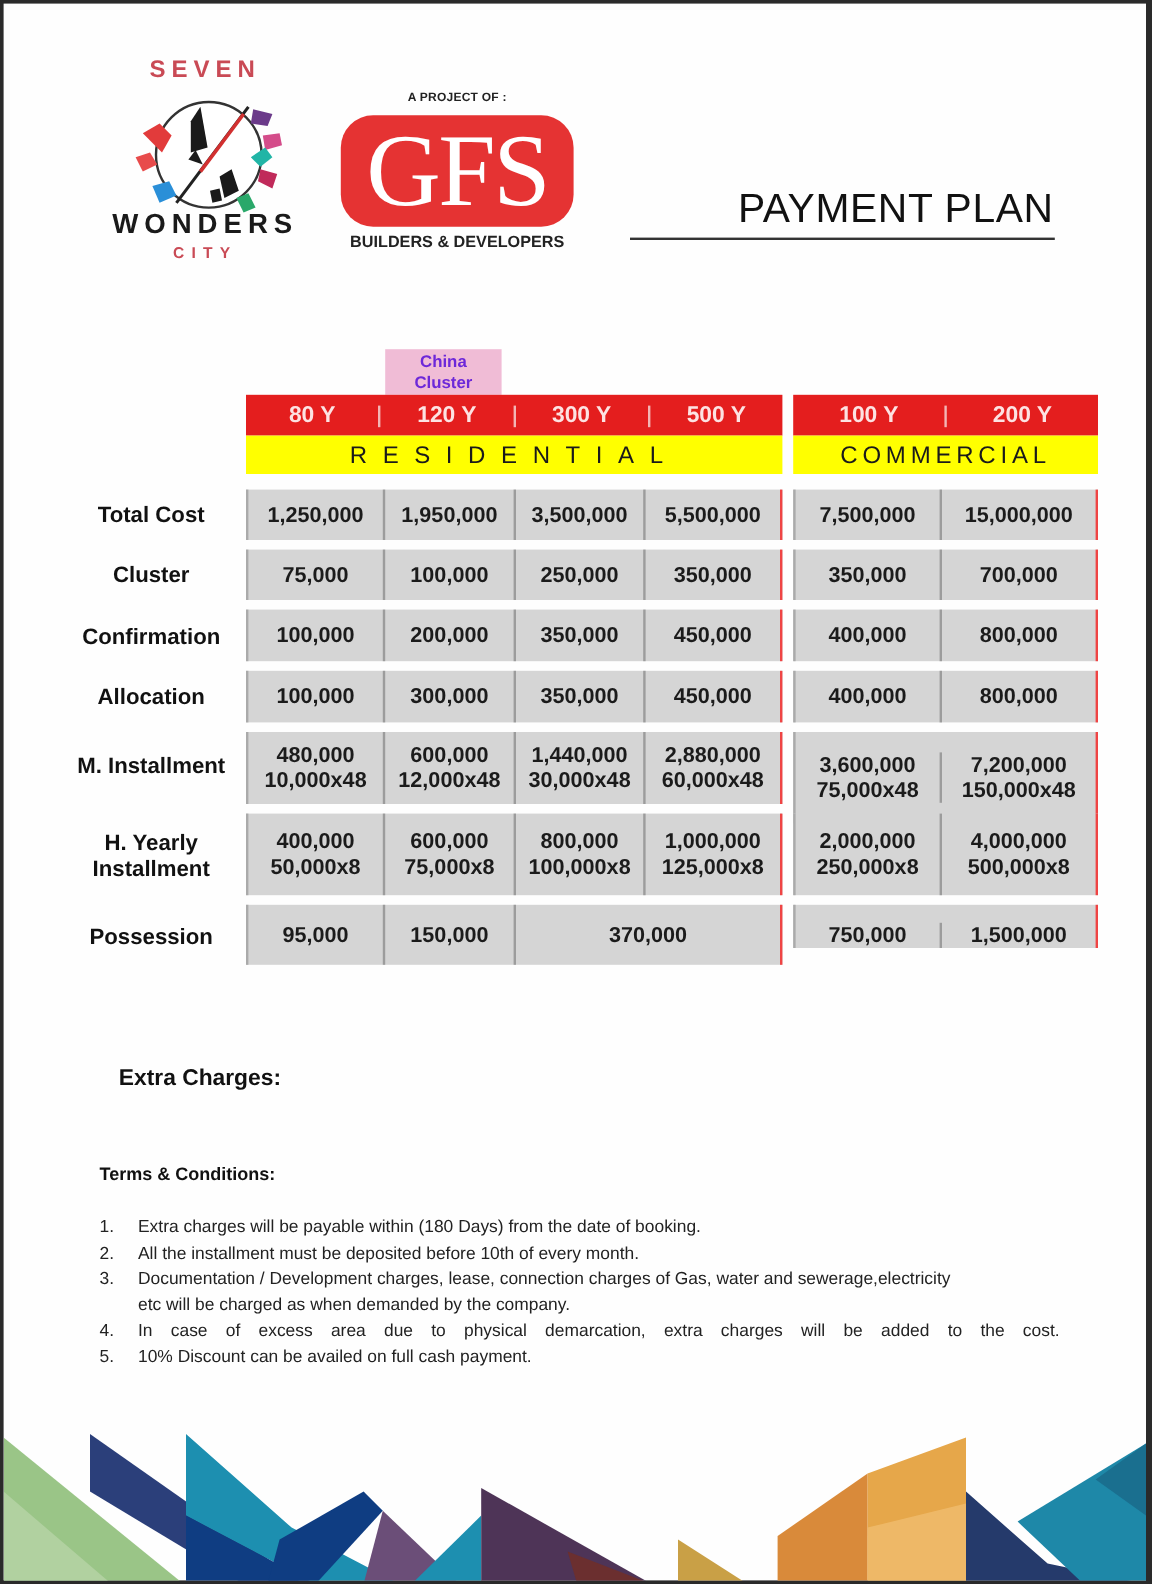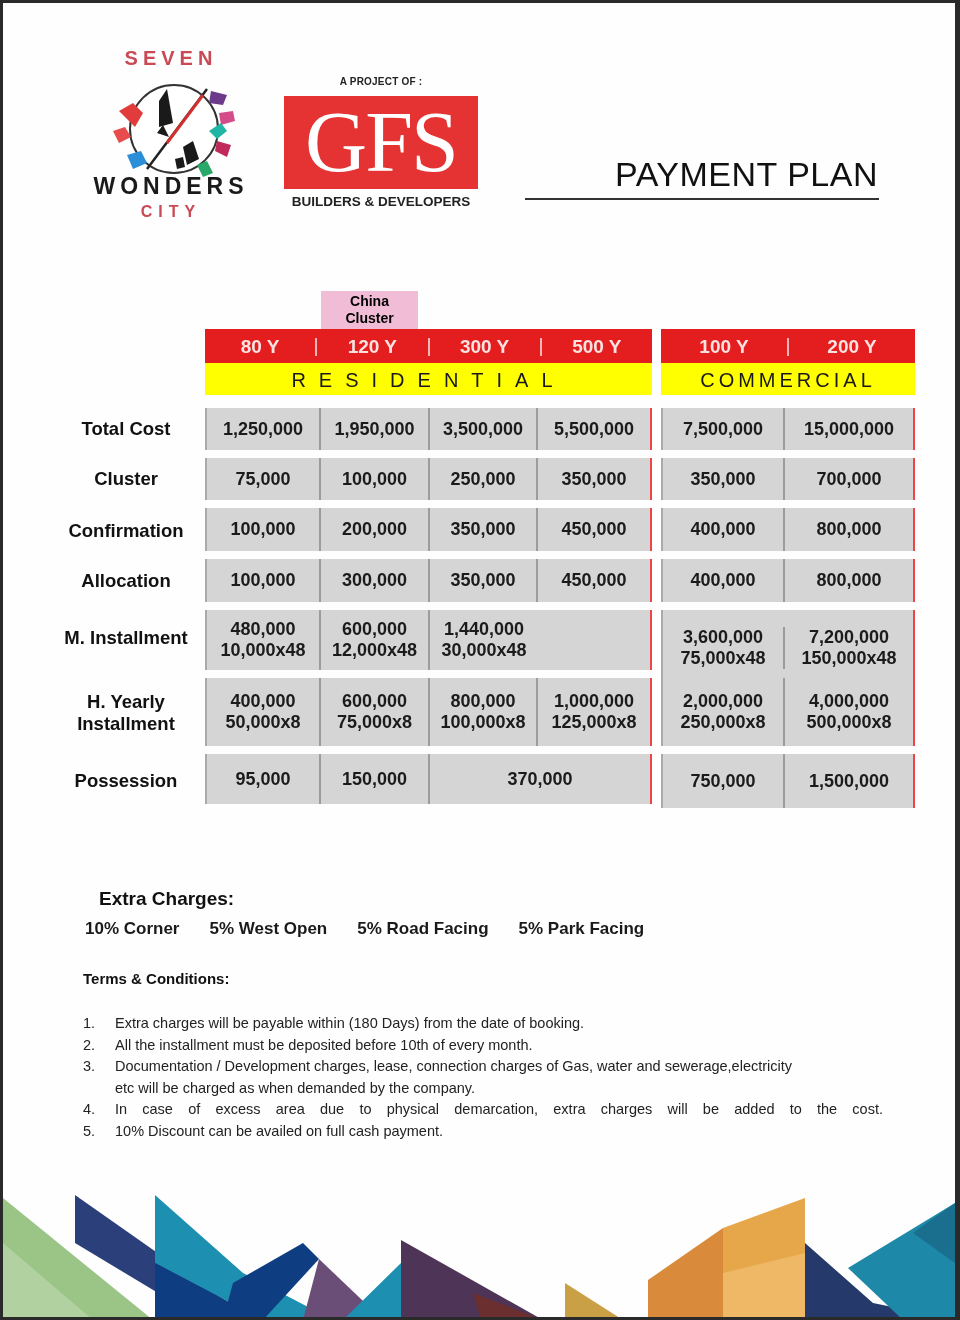--- a/index.html
+++ b/index.html
@@ -13,39 +13,39 @@
     background: #fefefe; overflow: hidden;
   }
   
   .logo-swc { position: absolute; left: 78px; top: 42px; width: 180px; height: 185px; }
   .swc-seven { position: absolute; left: 0; top: 2px; width: 100%; text-align: center;
     font-weight: bold; font-size: 20px; letter-spacing: 5px; color: #c94a55; }
   .swc-emblem { position: absolute; left: 18px; top: 26px; width: 150px; height: 118px; }
   .swc-wonders { position: absolute; left: 0; top: 128px; width: 100%; text-align: center;
     font-weight: bold; font-size: 23px; letter-spacing: 5px; color: #1a1a1a; }
   .swc-city { position: absolute; left: 0; top: 158px; width: 100%; text-align: center;
-    font-weight: bold; font-size: 16px; letter-spacing: 6px; color: #c94a55; }
+    font-weight: bold; font-size: 13px; letter-spacing: 6px; color: #c94a55; }
 
   .gfs-wrap { position: absolute; left: 278px; top: 70px; width: 200px; height: 140px; }
   .gfs-project { position: absolute; left: 0; top: 3px; width: 100%; text-align: center;
     font-size: 10px; font-weight: bold; color: #222; letter-spacing: 0.2px; }
   .gfs-box { position: absolute; left: 3px; top: 23px; width: 194px; height: 93px;
     background: #e53333; color: #fff; text-align: center;
-    font-family: "Liberation Serif", serif; font-size: 86px; line-height: 93px; letter-spacing: -2px; }
+    font-family: "Liberation Serif", serif; font-size: 86px; line-height: 93px; letter-spacing: -2px; border-radius: 27px; }
   .gfs-sub { position: absolute; left: 0; top: 121px; width: 100%; text-align: center;
     font-size: 13.5px; font-weight: bold; color: #222; }
 
   .pp-title { position: absolute; left: 560px; top: 152px; width: 315px; text-align: right;
     font-size: 34px; color: #111; letter-spacing: 0.5px; }
   .pp-line { position: absolute; left: 522px; top: 195px; width: 354px; height: 2px; background: #333; }
 
   
   .china { position: absolute; left: 318px; top: 288px; width: 97px; height: 38px;
     background: #f0bcd6; text-align: center; font-weight: bold; font-size: 14px; line-height: 17px;
-    color: #000000; padding-top: 2px; box-sizing: border-box; }
+    color: #6d28d9; padding-top: 2px; box-sizing: border-box; }
   .redbar { position: absolute; top: 326px; height: 34px; background: #e41e1e; display: flex; }
   .redbar .sz { flex: 1; text-align: center; color: #fde2e2; font-weight: bold; font-size: 19px;
     line-height: 36px; position: relative; }
   .redbar .sep { width: 2px; height: 18px; background: #f3b5b5; margin-top: 9px; }
   .yellowbar { position: absolute; top: 360px; height: 32px; background: #ffff00; text-align: center;
     font-size: 20px; line-height: 34px; color: #1a1a1a; }
   .res-label { letter-spacing: 13px; }
   .com-label { letter-spacing: 4px; }
 
   
@@ -200,20 +200,24 @@
           <span>10,000x48</span>
         </div>
       <div class="cell c1">
           <span>600,000</span>
           <span>12,000x48</span>
         </div>
       <div class="cell c2">
           <span>1,440,000</span>
           <span>30,000x48</span>
         </div>
+      <div class="cell c3">
+          <span>2,880,000</span>
+          <span>60,000x48</span>
+        </div>
     </div>
     <div class="cells com" style="height:76px;align-items:center;">
       <div class="cell c0">
           <span>3,600,000</span>
           <span>75,000x48</span>
         </div>
       <div class="cell c1">
           <span>7,200,000</span>
           <span>150,000x48</span>
         </div>
@@ -255,33 +259,27 @@
     </div>
   </div>
 
   <div class="row" style="top:751px;">
     <div class="rlabel" style="top:16px;">Possession</div>
     <div class="cells res" style="height:50px;">
       <div class="cell c0">95,000</div>
       <div class="cell c1">150,000</div>
       <div class="cell c3">370,000</div>
     </div>
-    <div class="cells com" style="height:54px;">
+    <div class="cells com" style="height:36px;align-items:flex-end;">
       <div class="cell c0">750,000</div>
       <div class="cell c1">1,500,000</div>
     </div>
   </div>
 
   <div class="extra-title">Extra Charges:</div>
-  <div class="extra-items">
-    <span>10% Corner</span>
-    <span>5% West Open</span>
-    <span>5% Road Facing</span>
-    <span>5% Park Facing</span>
-  </div>
 
   <div class="tc-title">Terms &amp; Conditions:</div>
   <div class="terms">
     <div class="term">
       <span class="num">1.</span>
       <span class="txt">Extra charges will be payable within (180 Days) from the date of booking.</span>
     </div>
     <div class="term">
       <span class="num">2.</span>
       <span class="txt">All the installment must be deposited before 10th of every month.</span>

